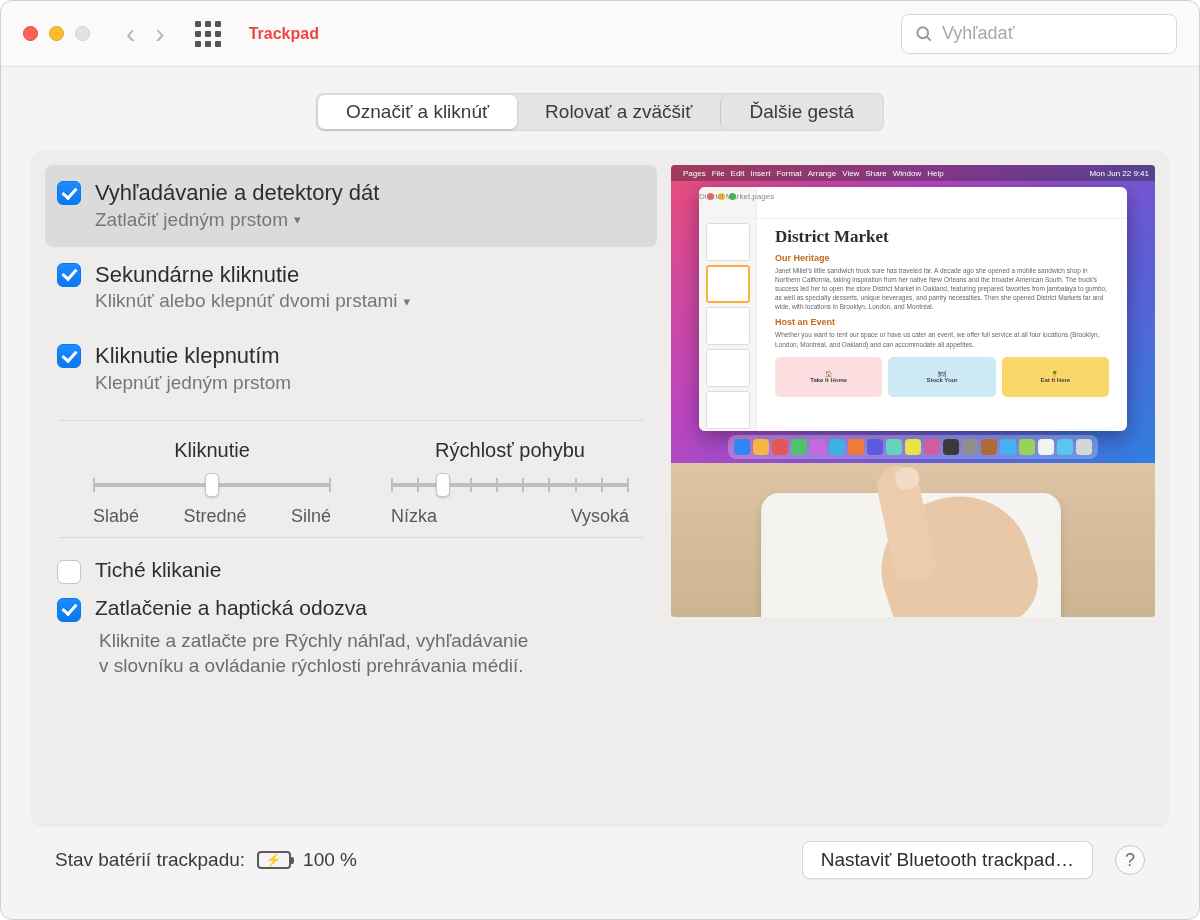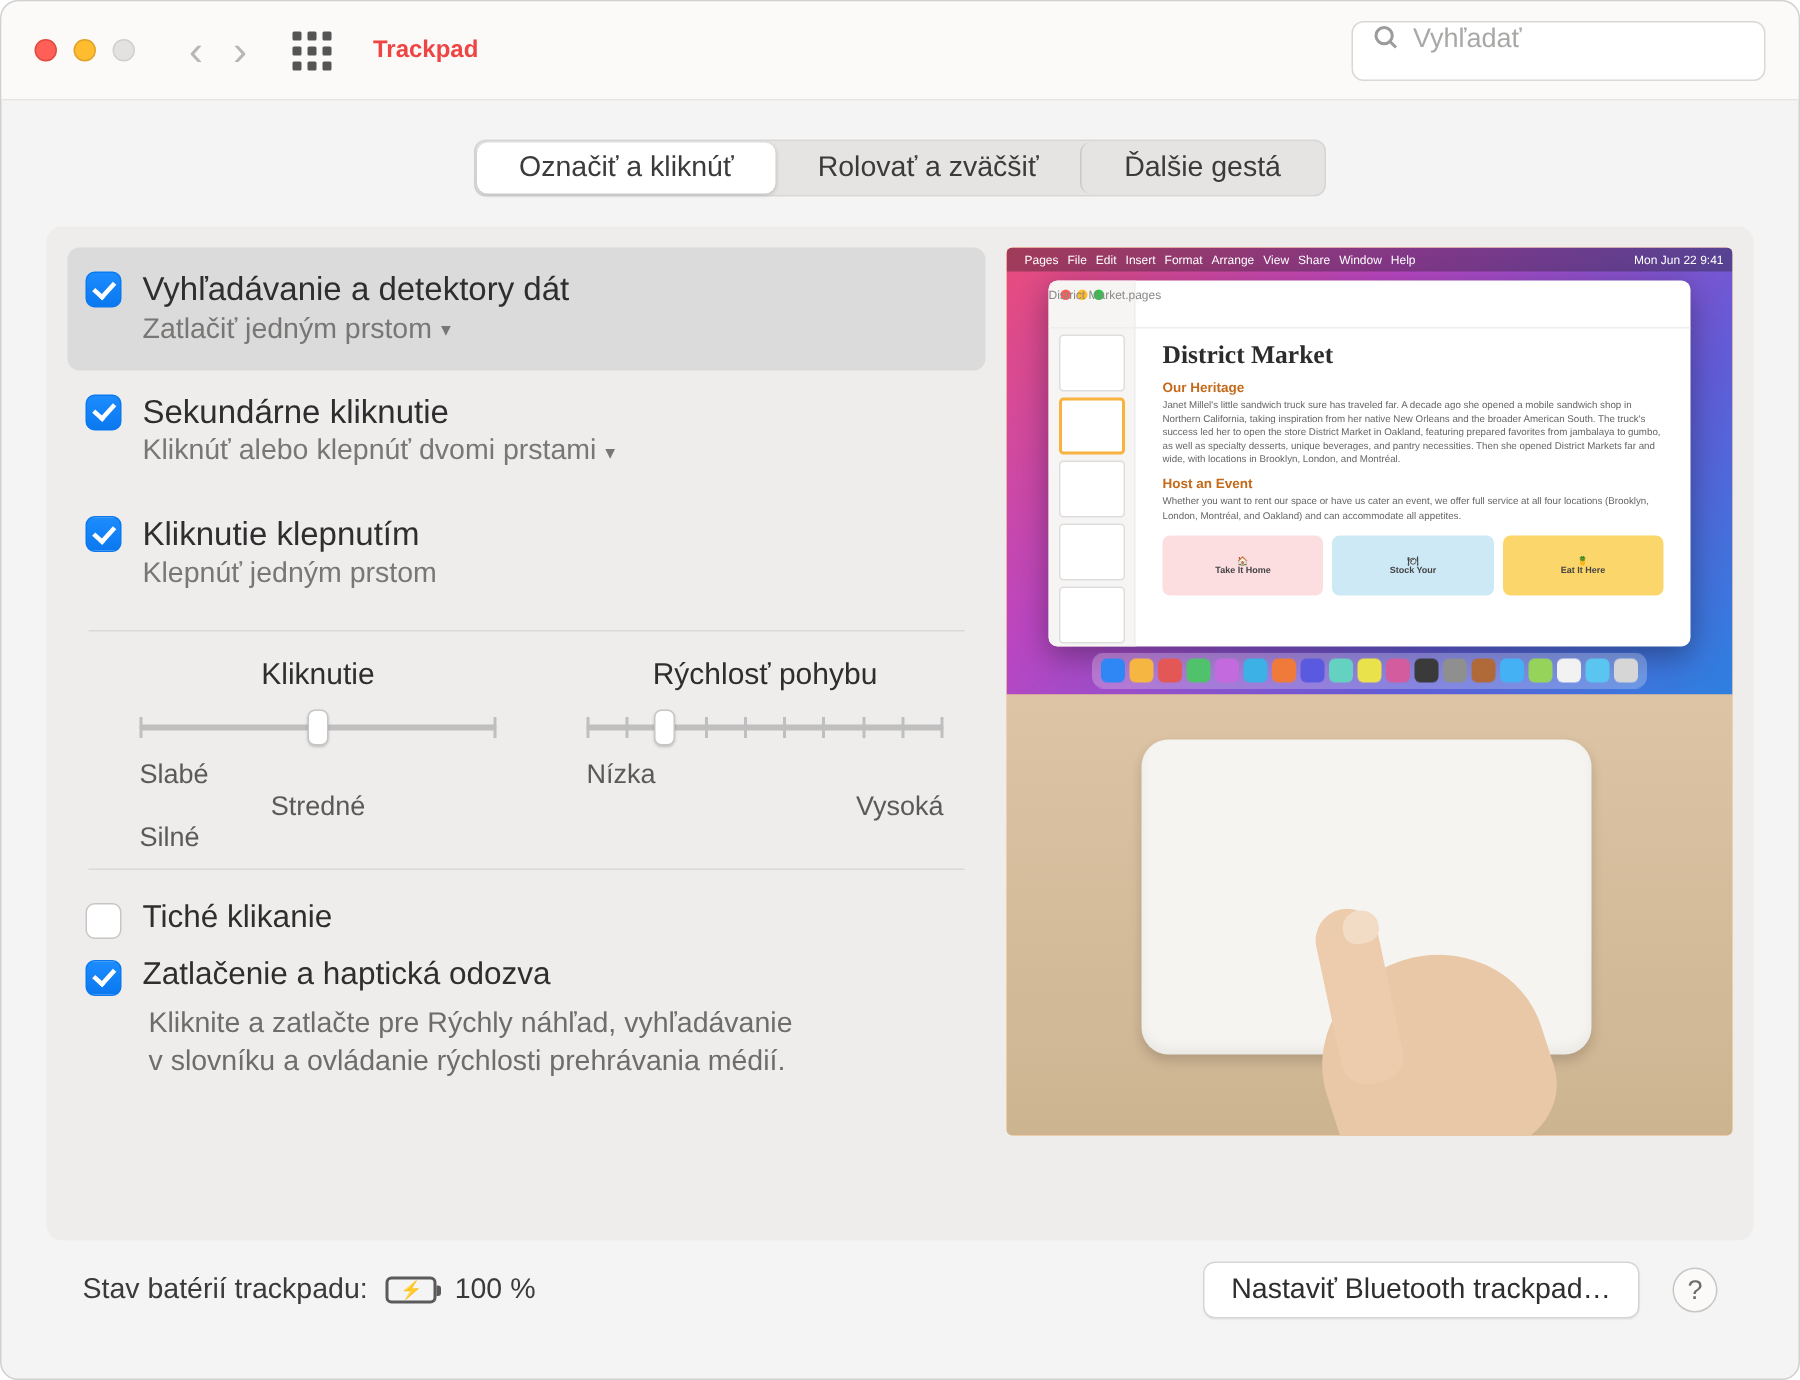--- a/index.html
+++ b/index.html
@@ -34,21 +34,21 @@
   .dot { width:15px; height:15px; border-radius:50%; }
   .dot.red{background:#ff5f57;border:1px solid #e24a3e;}
   .dot.yellow{background:#febc2e;border:1px solid #e0a329;}
   .dot.grey{background:#e3e2e1;border:1px solid #d1d0cf;}
   .navbtns{display:flex;gap:20px;align-items:center;margin-right:12px;}
   .chev{color:#b7b6b5;font-size:28px;line-height:1;}
   .appsgrid{display:grid;grid-template-columns:repeat(3,6px);grid-template-rows:repeat(3,6px);gap:4px;margin-right:10px;}
   .appsgrid span{width:6px;height:6px;background:#555;border-radius:1px;}
   .wtitle{font-size:16px;font-weight:600;color:#ef4444;flex-shrink:0;}
   .spacer{flex:1;}
-  .searchbox{display:flex;align-items:flex-start;background:#fff;border:1px solid #d9d8d7;border-radius:8px;height:40px;width:276px;padding:0 12px;gap:8px;}
+  .searchbox{display:flex;align-items:center;background:#fff;border:1px solid #d9d8d7;border-radius:8px;height:40px;width:276px;padding:0 12px;gap:8px;}
   .searchbox svg{width:20px;height:20px;flex-shrink:0;}
   .searchbox input{border:none;outline:none;font-size:18px;color:#3c3c3c;width:100%;background:transparent;}
   .searchbox input::placeholder{color:#a9a8a7;}
 
   .content{flex:1;display:flex;flex-direction:column;padding:26px 30px 18px;}
   .tabs{align-self:center;display:flex;background:#e5e4e3;border-radius:8px;padding:2px;box-shadow:inset 0 0 0 1px #d7d6d5;}
   .tab{padding:6px 28px;font-size:19px;color:#3b3b3b;border-radius:7px;cursor:pointer;}
   .tab.active{background:#fff;box-shadow:0 1px 3px rgba(0,0,0,.18);}
   .tab.sep{border-left:1px solid #cac8c7;}
 
@@ -67,31 +67,31 @@
   .hr{border:none;border-top:1px solid #dbd9d8;margin:10px 14px;}
 
   .sliders{display:flex;gap:60px;padding:8px 28px 0 48px;}
   .slgroup{flex:1;display:flex;flex-direction:column;align-items:center;}
   .slgroup .lbl{font-size:20px;color:#2e2e2e;margin-bottom:10px;}
   .trackwrap{width:100%;position:relative;height:26px;}
   .track{position:absolute;left:0;right:0;top:11px;height:4px;background:#bfbfbf;border-radius:2px;}
   .ticks{position:absolute;left:0;right:0;top:6px;height:14px;display:flex;justify-content:space-between;}
   .ticks span{width:2px;height:14px;background:#bfbfbf;}
   .knob{position:absolute;top:1px;width:14px;height:24px;background:#fff;border:1px solid #c7c6c5;border-radius:5px;box-shadow:0 1px 2px rgba(0,0,0,.2);transform:translateX(-50%);}
-  .endlabels{display:flex;justify-content:flex-end;width:100%;margin-top:8px;font-size:18px;color:#5a5a5a;flex-direction:column;}
+  .endlabels{display:flex;justify-content:flex-end;width:100%;margin-top:8px;font-size:18px;color:#5a5a5a;}
   .endlabels span:nth-child(2){flex:1;text-align:center;}
   .endlabels.two span:first-child{text-align:left;}
   .endlabels.two span:last-child{text-align:right;flex:1;}
 
   .bottomopts{padding:4px 8px 0 12px;}
   .brow{display:flex;align-items:flex-start;gap:14px;padding:6px 0;}
   .brow .title{font-size:21px;color:#2e2e2e;}
   .desc{font-size:19px;color:#6e6d6c;line-height:1.35;margin-left:42px;}
 
-  .preview{width:484px;height:592px;background:#fdba74;border-radius:4px;overflow:hidden;position:relative;display:flex;flex-direction:column;}
+  .preview{width:484px;height:452px;background:#bef264;border-radius:4px;overflow:hidden;position:relative;display:flex;flex-direction:column;}
   .screenpart{height:298px;background:linear-gradient(135deg,#e94c7a 0%,#b946c2 35%,#635bd6 70%,#2d80e0 100%);position:relative;overflow:hidden;}
   .menubar{position:absolute;top:0;left:0;right:0;height:16px;background:rgba(30,30,30,.35);display:flex;align-items:center;padding:0 6px;gap:6px;color:#fff;font-size:8px;}
   .menubar .right{margin-left:auto;display:flex;gap:5px;align-items:center;}
   .docwin{position:absolute;top:22px;left:28px;right:28px;bottom:32px;background:#fff;border-radius:6px;box-shadow:0 6px 20px rgba(0,0,0,.35);display:flex;overflow:hidden;}
   .doctraffic{position:absolute;top:6px;left:8px;display:flex;gap:4px;}
   .doctraffic i{width:7px;height:7px;border-radius:50%;display:block;}
   .doctraffic i:nth-child(1){background:#ff5f57;}
   .doctraffic i:nth-child(2){background:#febc2e;}
   .doctraffic i:nth-child(3){background:#28c840;}
   .docbar{position:absolute;top:0;left:0;right:0;height:32px;border-bottom:1px solid #eee;}

